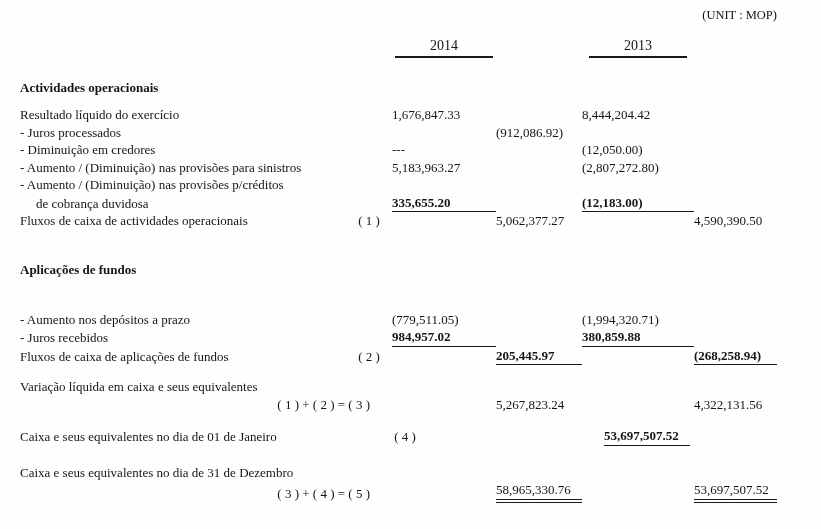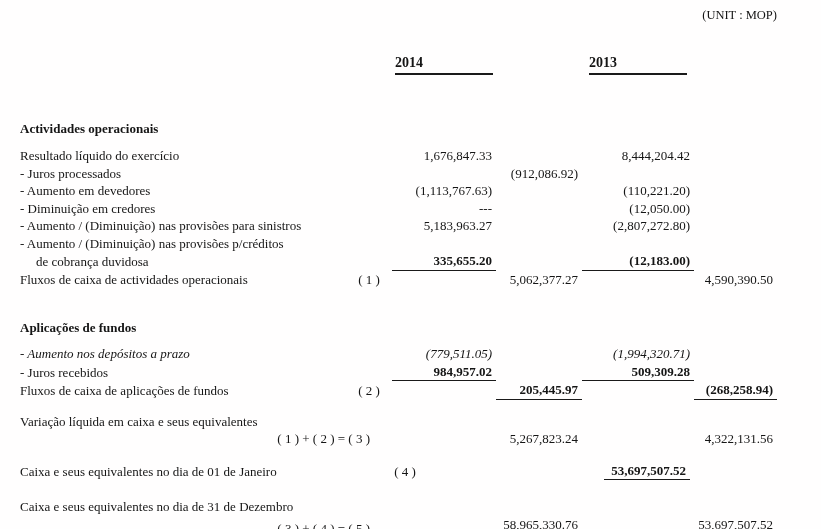--- a/index.html
+++ b/index.html
@@ -18,35 +18,35 @@
   .row{
     display:grid;
     grid-template-columns:326px 46px 104px 86px 112px 83px;
     line-height:17.5px;
     align-items:end;
   }
   .c{white-space:nowrap;}
   .lbl{text-align:left;}
   .ind{padding-left:16px;}
   .ref{text-align:center;}
-  .num{text-align:right;padding-right:4px;}
+  .num{padding-right:4px;}
   .formula{grid-column:1 / span 2;text-align:right;padding-right:22px;}
   .sect{font-weight:bold;line-height:17px;}
   .hdr{margin-top:16px;}
   .yh{
-    display:block;width:98px;margin:17px auto;
-    font-weight:bold;font-size:14px;
+    display:block;width:98px;margin:0 auto;text-align:center;
+    font-weight:normal;font-size:14px;
     border-bottom:2px solid #1a1a1a;padding-bottom:2px;line-height:16px;
   }
   .rule-b{border-bottom:1.5px solid #1a1a1a;font-weight:bold;}
   .rule-dbl{border-bottom:4px double #1a1a1a;}
-  .mt-sect1{margin-top:28px;}
+  .mt-sect1{margin-top:21px;}
   .mt-items{margin-top:10px;}
   .mt-sect2{margin-top:31px;}
-  .mt-items2{margin-top:9px;font-style:italic;}
+  .mt-items2{margin-top:33px;}
   .mt-net{margin-top:13px;}
   .mt-open{margin-top:14px;gap:36px;}
   .mt-close{margin-top:18px;font-family:Liberation Serif, serif;}
 </style>
 </head>
 <body>
 
 <div class="sheet">
 
   <div class="unit">(UNIT : MOP)</div>
@@ -76,28 +76,20 @@
   </div>
 
   <div class="row">
     <div class="c lbl">- Juros processados</div>
       <div class="c ref"></div>
       <div class="c"></div>
     <div class="c num">(912,086.92)</div>
       <div class="c"></div>
   </div>
 
-  <div class="row">
-    <div class="c lbl">- Aumento em devedores</div>
-      <div class="c ref"></div>
-    <div class="c num">(1,113,767.63)</div>
-      <div class="c"></div>
-    <div class="c num">(110,221.20)</div>
-      <div class="c"></div>
-  </div>
 
   <div class="row">
     <div class="c lbl">- Diminuição em credores</div>
       <div class="c ref"></div>
     <div class="c num">---</div>
       <div class="c"></div>
     <div class="c num">(12,050.00)</div>
       <div class="c"></div>
   </div>
 
@@ -146,21 +138,21 @@
       <div class="c"></div>
     <div class="c num">(1,994,320.71)</div>
       <div class="c"></div>
   </div>
 
   <div class="row">
     <div class="c lbl">- Juros recebidos</div>
       <div class="c ref"></div>
     <div class="c num rule-b">984,957.02</div>
       <div class="c"></div>
-    <div class="c num rule-b">509,309.28</div>
+    <div class="c num rule-b">380,859.88</div>
       <div class="c"></div>
   </div>
 
   <div class="row">
     <div class="c lbl">Fluxos de caixa de aplicações de fundos</div>
     <div class="c ref">( 2 )</div>
     <div class="c"></div>
     <div class="c num rule-b">205,445.97</div>
     <div class="c"></div>
     <div class="c num rule-b">(268,258.94)</div>

